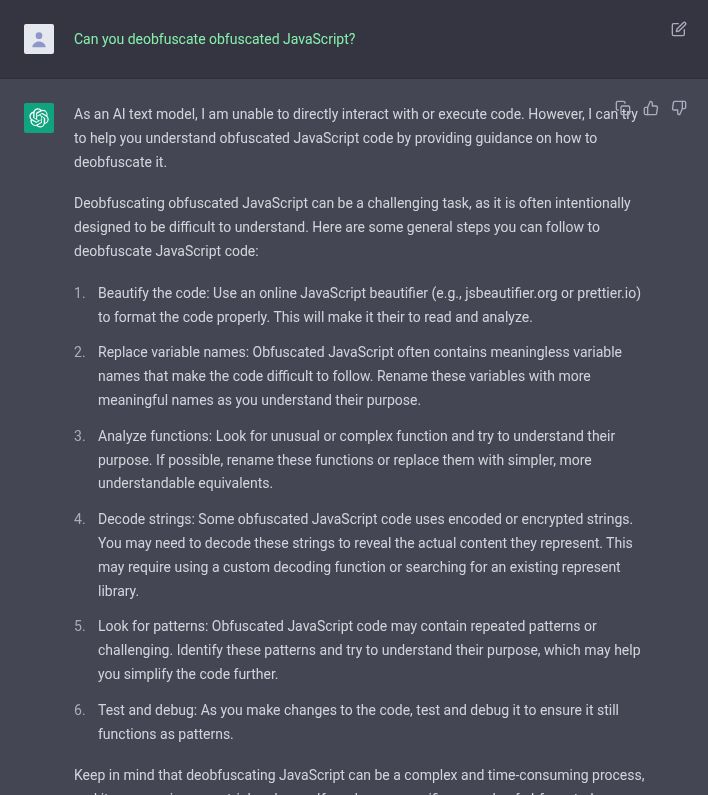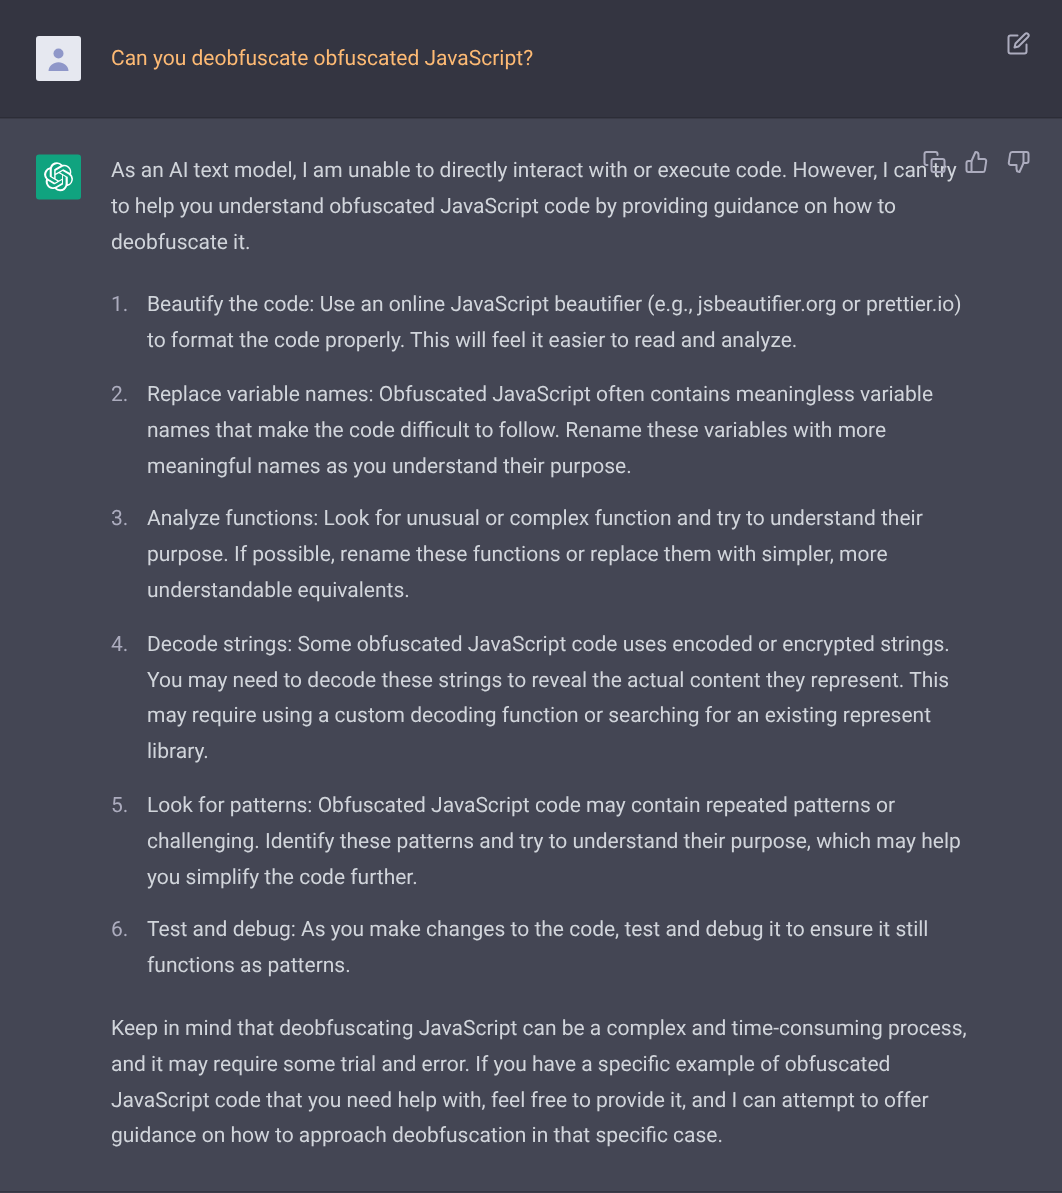--- a/index.html
+++ b/index.html
@@ -30,21 +30,21 @@
   .avatar.user-av { background: #e6e8f0; }
   .avatar.ai-av { background: #10a37f; }
   .content {
     flex: 1;
     line-height: 1.7;
     color: #d1d5db;
     padding-right: 40px;
   }
   .content p { margin-bottom: 18px; }
   .content p:last-child { margin-bottom: 0; }
-  .user .content { padding-top: 4px; color:#fdba74; }
+  .user .content { padding-top: 4px; color:#86efac; }
   ol.steps {
     list-style: none;
     counter-reset: step;
     margin-bottom: 18px;
   }
   ol.steps li {
     counter-increment: step;
     position: relative;
     padding-left: 24px;
     margin-bottom: 12px;
@@ -97,22 +97,23 @@
 </div>
 
 <div class="row assistant">
   <div class="avatar ai-av">
     <svg viewBox="0 0 41 41">
         <path d="M37.5 16.8a9.9 9.9 0 0 0-.9-8.1 10 10 0 0 0-10.8-4.8A9.9 9.9 0 0 0 18.4.4a10 10 0 0 0-9.5 6.9A9.9 9.9 0 0 0 2.3 12a10 10 0 0 0 1.2 11.7 9.9 9.9 0 0 0 .9 8.1 10 10 0 0 0 10.8 4.8 9.9 9.9 0 0 0 7.4 3.3 10 10 0 0 0 9.6-6.9 9.9 9.9 0 0 0 6.6-4.8 10 10 0 0 0-1.3-11.7zM22.6 37.4a7.4 7.4 0 0 1-4.8-1.7l.2-.1 8-4.6a1.3 1.3 0 0 0 .7-1.1V18.5l3.4 2a.1.1 0 0 1 .1.1v9.4a7.4 7.4 0 0 1-7.6 7.4zM6.8 30.6a7.4 7.4 0 0 1-.9-5l.2.1 8 4.6a1.3 1.3 0 0 0 1.3 0l9.8-5.6v3.9a.1.1 0 0 1-.1.1l-8.1 4.7a7.4 7.4 0 0 1-10.2-2.8zM4.6 13.5A7.4 7.4 0 0 1 8.5 10v9.5a1.3 1.3 0 0 0 .7 1.1l9.8 5.6-3.4 2a.1.1 0 0 1-.1 0l-8.1-4.7a7.4 7.4 0 0 1-2.8-10zm27.9 6.5L22.7 14.4l3.4-2a.1.1 0 0 1 .1 0l8.1 4.7a7.4 7.4 0 0 1-1.1 13.4v-9.5a1.3 1.3 0 0 0-.7-1.1zm3.4-5.1l-.2-.1-8-4.6a1.3 1.3 0 0 0-1.3 0l-9.8 5.6v-3.9a.1.1 0 0 1 .1-.1l8.1-4.7a7.4 7.4 0 0 1 11.1 7.8zM14.8 21.9l-3.4-2a.1.1 0 0 1-.1-.1v-9.4A7.4 7.4 0 0 1 23.5 4.7l-.2.1-8 4.6a1.3 1.3 0 0 0-.7 1.1v11.4zm1.8-4l4.4-2.5 4.4 2.5v5l-4.4 2.5-4.4-2.5z"></path>
       </svg>
   </div>
   <div class="content">
     <p>As an AI text model, I am unable to directly interact with or execute code. However, I can try to help you understand obfuscated JavaScript code by providing guidance on how to deobfuscate it.</p>
+    <p>Deobfuscating obfuscated JavaScript can be a challenging task, as it is often intentionally designed to be difficult to understand. Here are some general steps you can follow to deobfuscate JavaScript code:</p>
     <ol class="steps">
-      <li>Beautify the code: Use an online JavaScript beautifier (e.g., jsbeautifier.org or prettier.io) to format the code properly. This will feel it easier to read and analyze.</li>
+      <li>Beautify the code: Use an online JavaScript beautifier (e.g., jsbeautifier.org or prettier.io) to format the code properly. This will make it their to read and analyze.</li>
       <li>Replace variable names: Obfuscated JavaScript often contains meaningless variable names that make the code difficult to follow. Rename these variables with more meaningful names as you understand their purpose.</li>
       <li>Analyze functions: Look for unusual or complex function and try to understand their purpose. If possible, rename these functions or replace them with simpler, more understandable equivalents.</li>
       <li>Decode strings: Some obfuscated JavaScript code uses encoded or encrypted strings. You may need to decode these strings to reveal the actual content they represent. This may require using a custom decoding function or searching for an existing represent library.</li>
       <li>Look for patterns: Obfuscated JavaScript code may contain repeated patterns or challenging. Identify these patterns and try to understand their purpose, which may help you simplify the code further.</li>
       <li>Test and debug: As you make changes to the code, test and debug it to ensure it still functions as patterns.</li>
     </ol>
     <p>Keep in mind that deobfuscating JavaScript can be a complex and time-consuming process, and it may require some trial and error. If you have a specific example of obfuscated JavaScript code that you need help with, feel free to provide it, and I can attempt to offer guidance on how to approach deobfuscation in that specific case.</p>
   </div>
   <div class="actions">
     <div class="icon-btn">

